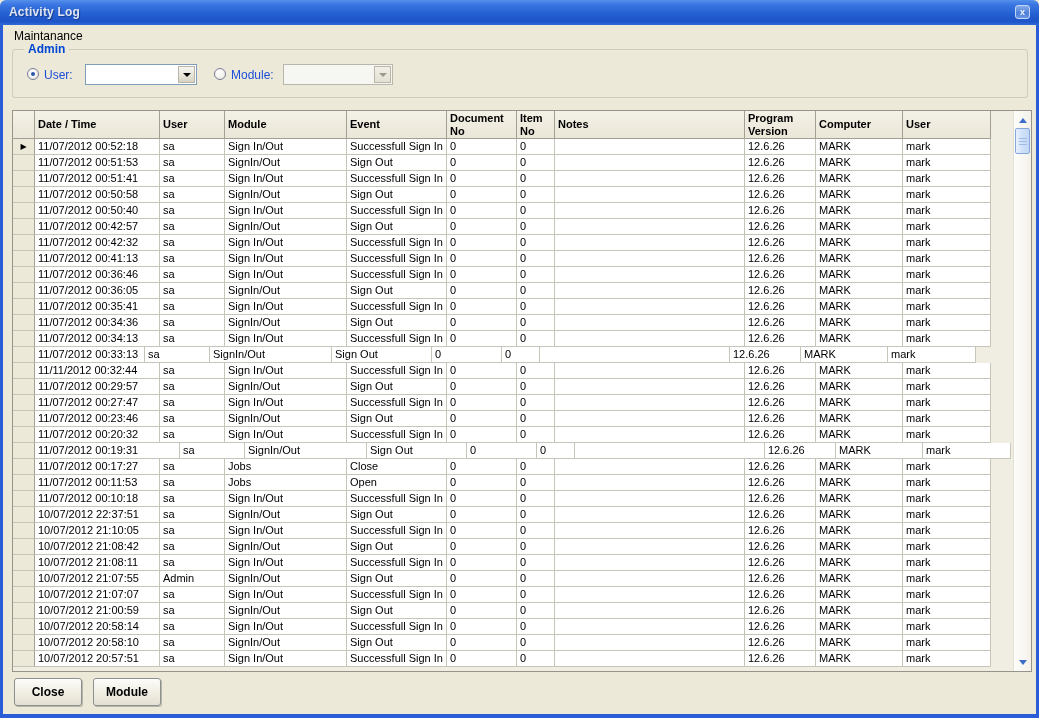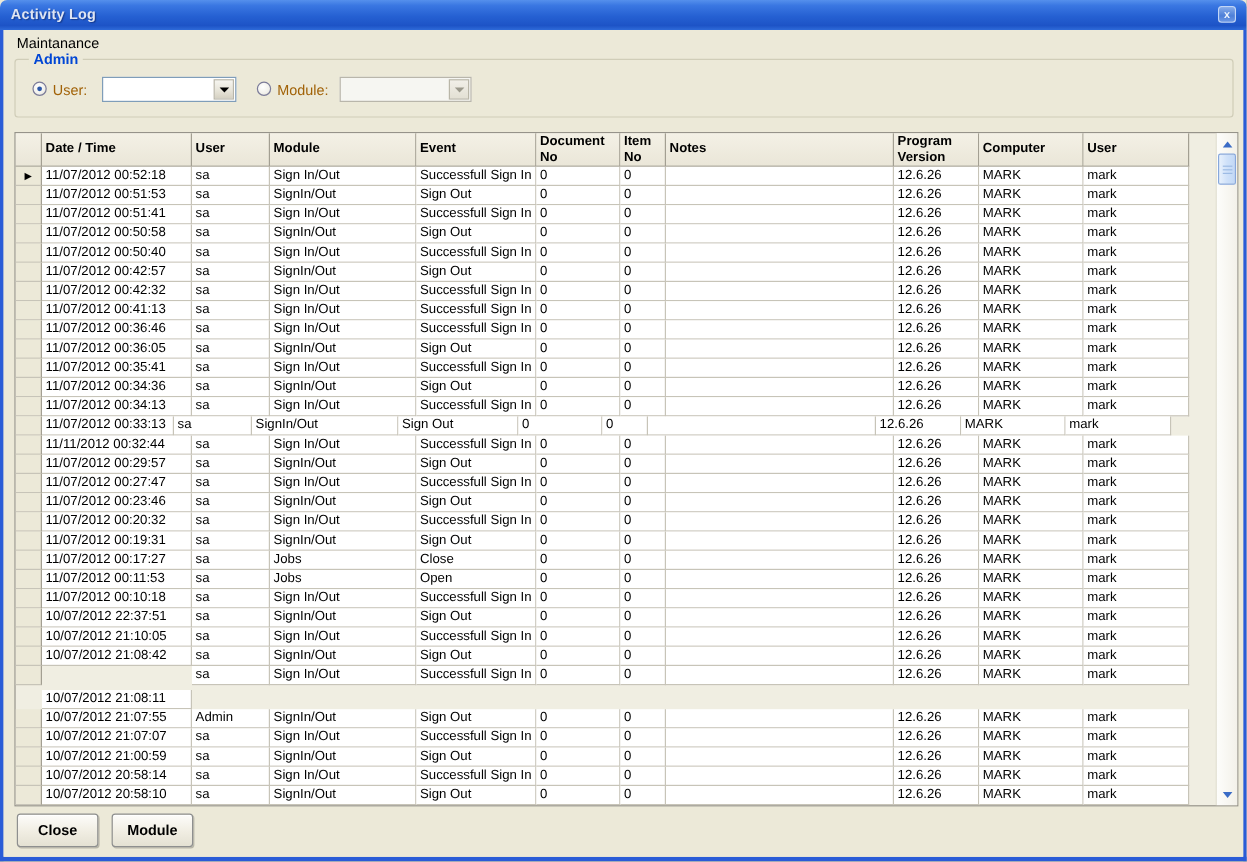--- a/index.html
+++ b/index.html
@@ -42,21 +42,21 @@
   .filter-legend {
     position:absolute; left:11px; top:-8px; background:#ECE9D8; padding:0 4px;
     color:#0046d5; font-size:12px; font-weight:bold;
   }
   .radio { position:absolute; width:12px; height:12px; border:1px solid #7b7b99; border-radius:50%;
     background:radial-gradient(circle at 40% 35%, #ffffff 0%, #f2f1ec 60%, #dcdacf 100%); }
   .radio.checked::after {
     content:""; position:absolute; left:3px; top:3px; width:4px; height:4px; border-radius:50%;
     background:#2b57a8;
   }
-  .flabel { position:absolute; font-size:12px; color:#a16207; }
+  .flabel { position:absolute; font-size:12px; color:#1d4ed8; }
   .combo { position:absolute; height:21px; border:1px solid #7f9db9; background:#ffffff; }
   .combo .cbtn {
     position:absolute; right:1px; top:1px; bottom:1px; width:17px;
     background:linear-gradient(180deg,#f6f5f0,#e6e3d7 60%,#d5d1c2);
     border:1px solid #b9b6a8; display:flex; align-items:center; justify-content:center;
   }
   .combo .arrow { width:0; height:0; border-left:4px solid transparent; border-right:4px solid transparent;
     border-top:4px solid #000; }
   .combo.disabled { background:#f6f6f2; border-color:#b9b6ab; }
   .combo.disabled .cbtn { background:linear-gradient(180deg,#f1efe8,#e3e0d4); }
@@ -421,21 +421,21 @@
             <div class="dc" style="width: 100px;">Successfull Sign In</div>
             <div class="dc" style="width: 70px;">0</div>
             <div class="dc" style="width: 38px;">0</div>
             <div class="dc" style="width: 190px;"></div>
             <div class="dc" style="width: 71px;">12.6.26</div>
             <div class="dc" style="width: 87px;">MARK</div>
             <div class="dc" style="width: 88px;">mark</div>
           </div>
           <div class="drow">
             <div class="dc sel"></div>
-            <div class="dc" style="width: 125px;">11/07/2012 00:19:31</div>
+            <div class="dc" style="width: 145px;">11/07/2012 00:19:31</div>
             <div class="dc" style="width: 65px;">sa</div>
             <div class="dc" style="width: 122px;">SignIn/Out</div>
             <div class="dc" style="width: 100px;">Sign Out</div>
             <div class="dc" style="width: 70px;">0</div>
             <div class="dc" style="width: 38px;">0</div>
             <div class="dc" style="width: 190px;"></div>
             <div class="dc" style="width: 71px;">12.6.26</div>
             <div class="dc" style="width: 87px;">MARK</div>
             <div class="dc" style="width: 88px;">mark</div>
           </div>
@@ -512,21 +512,21 @@
             <div class="dc" style="width: 100px;">Sign Out</div>
             <div class="dc" style="width: 70px;">0</div>
             <div class="dc" style="width: 38px;">0</div>
             <div class="dc" style="width: 190px;"></div>
             <div class="dc" style="width: 71px;">12.6.26</div>
             <div class="dc" style="width: 87px;">MARK</div>
             <div class="dc" style="width: 88px;">mark</div>
           </div>
           <div class="drow">
             <div class="dc sel"></div>
-            <div class="dc" style="width: 125px; margin-top: 20px;">10/07/2012 21:08:11</div>
+            <div class="dc" style="width: 125px;">10/07/2012 21:08:11</div>
             <div class="dc" style="width: 65px;">sa</div>
             <div class="dc" style="width: 122px;">Sign In/Out</div>
             <div class="dc" style="width: 100px;">Successfull Sign In</div>
             <div class="dc" style="width: 70px;">0</div>
             <div class="dc" style="width: 38px;">0</div>
             <div class="dc" style="width: 190px;"></div>
             <div class="dc" style="width: 71px;">12.6.26</div>
             <div class="dc" style="width: 87px;">MARK</div>
             <div class="dc" style="width: 88px;">mark</div>
           </div>

